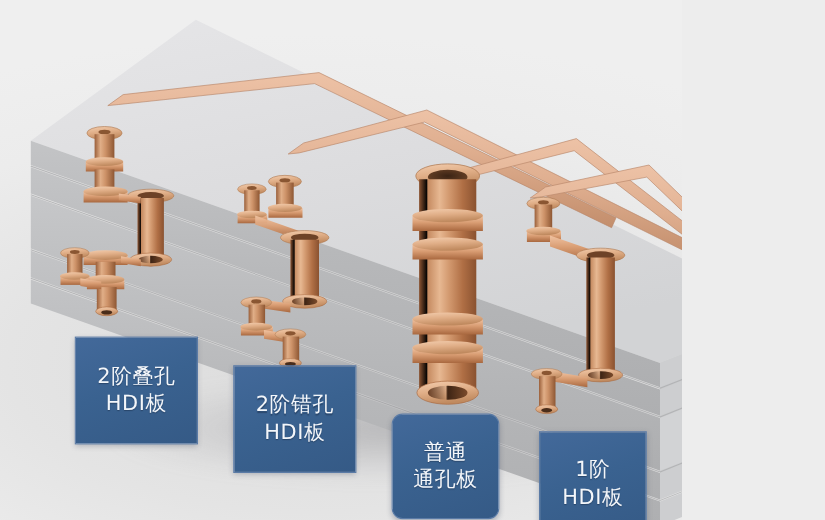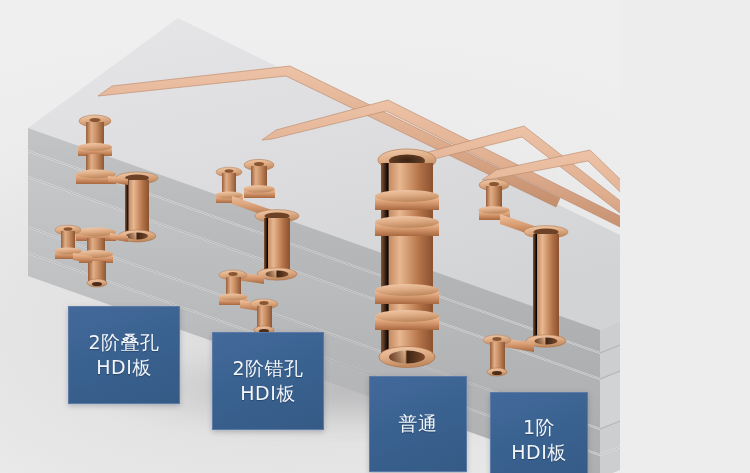--- a/index.html
+++ b/index.html
@@ -33,21 +33,21 @@
     letter-spacing:.5px;
     line-height:1.32;
     text-align:center;
     font-size:19px;
     font-family:"DejaVu Sans","Liberation Sans",sans-serif;
     text-shadow:0 1px 1px rgba(20,35,60,.45);
   }
   .lbl span{display:block;white-space:nowrap;}
   #lbl-0{left:68px; top:306px; width:110px;height:96px;}
   #lbl-1{left:212px;top:332px; width:110px;height:96px;}
-  #lbl-2{left:369px;top:376px; width:96px; height:94px;}
+  #lbl-2{left:356px;top:376px; width:96px; height:94px;border-radius:10px;}
   #lbl-3{left:490px;top:392px; width:96px; height:94px;}
 </style>
 </head>
 <body>
 
 <div id="stage">
 
   <div class="ground-shadow"></div>
 
   <svg id="board" viewBox="0 0 750 473" xmlns="http://www.w3.org/2000/svg">
@@ -306,19 +306,20 @@
   <div class="lbl" id="lbl-0">
     <span>2阶叠孔</span>
     <span>HDI板</span>
   </div>
   <div class="lbl" id="lbl-1">
     <span>2阶错孔</span>
     <span>HDI板</span>
   </div>
   <div class="lbl" id="lbl-2">
     <span>普通</span>
+    <span>通孔板</span>
   </div>
   <div class="lbl" id="lbl-3">
     <span>1阶</span>
     <span>HDI板</span>
   </div>
 
 </div>
 
 </body></html>

